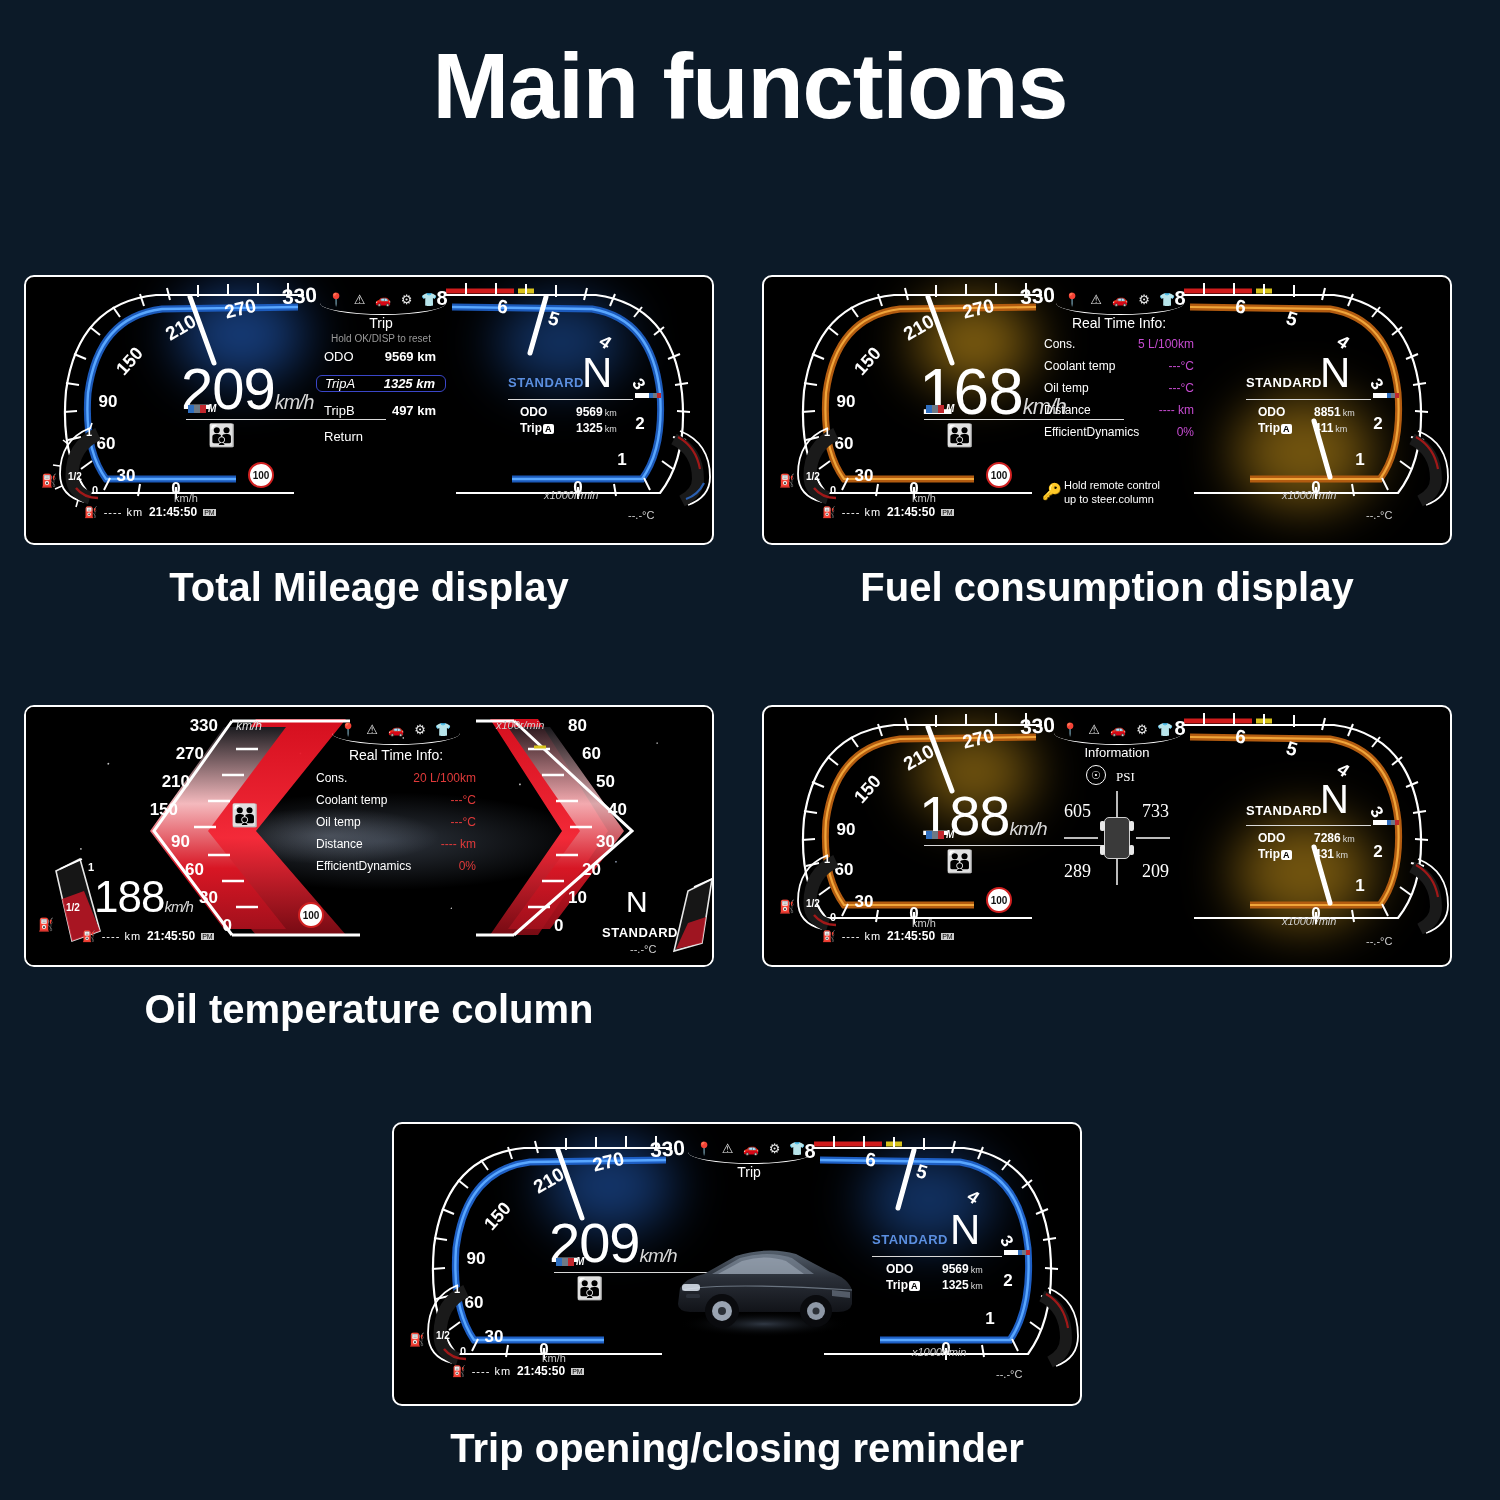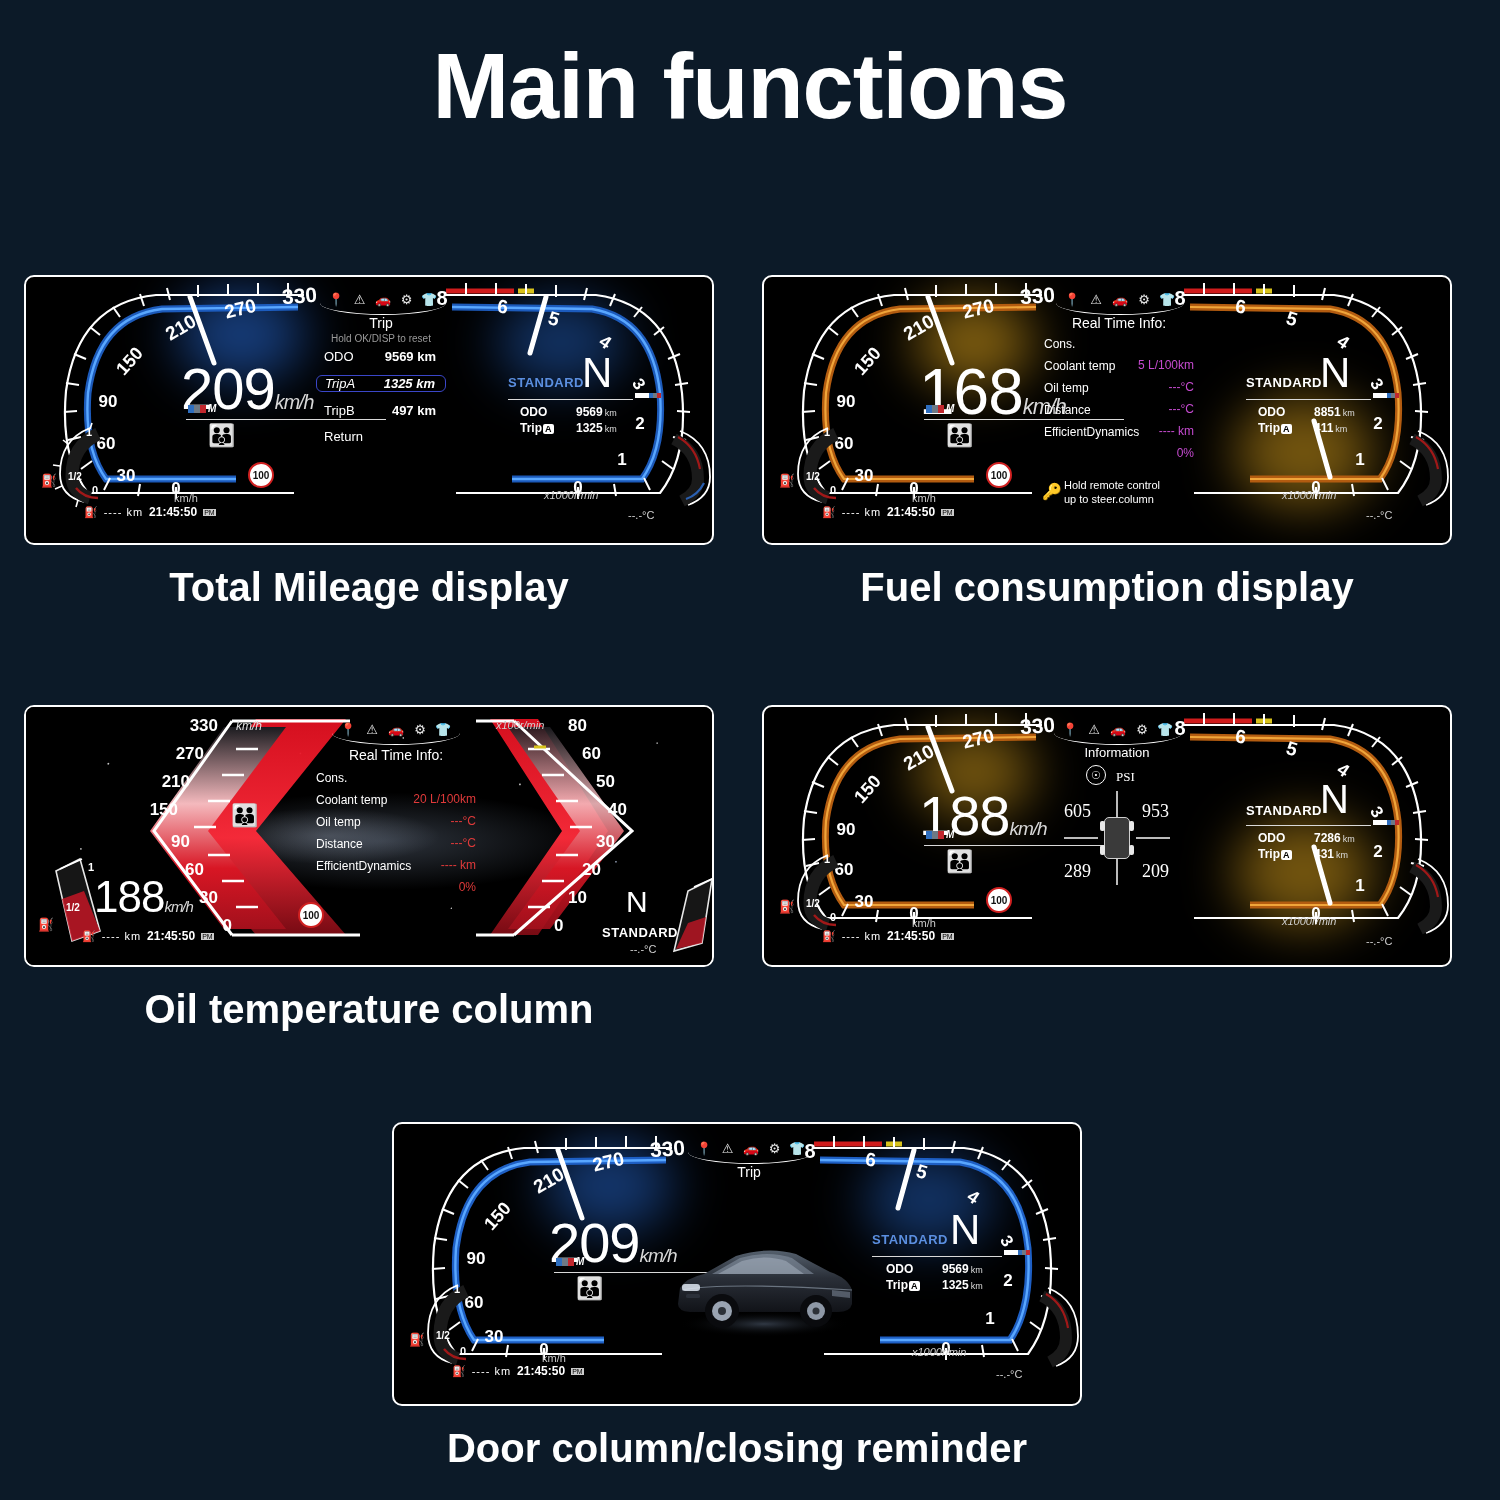--- a/index.html
+++ b/index.html
@@ -69,21 +69,21 @@
   .console-title { position:absolute; width:100%; text-align:center; color:#fff; font-size:14px; }
   .console-sub { position:absolute; width:100%; text-align:center; color:#9a9a9a; font-size:10px; }
 
   .menu-row { position:absolute; display:flex; width:100%; font-size:13px; color:#fff; }
   .menu-row .k { flex: 0 0 46%; padding-left:8px; }
   .menu-row .v { flex: 1; text-align:right; padding-right:10px; font-weight:bold;}
   .menu-row.sel { border:1.4px solid #3a46c8; border-radius:6px; }
 
   .rti-row { position:absolute; display:flex; width:100%; font-size:12px; color:#fff; }
   .rti-row .k { flex: 0 0 52%; }
-  .rti-row .v { flex:1; text-align:right;margin-top:21px; }
+  .rti-row .v { flex:1; text-align:right; }
 
   
   .gearbox { position:absolute; text-align:left; }
   .mode { color:#5b8fe0; font-size:13px; font-weight:bold; letter-spacing:0.5px;}
   .mode.white { color:#ffffff; }
   .gear-N { position:absolute; color:#fff; font-weight:400; }
   .odo-line { position:absolute; display:flex; font-size:12px; color:#fff; }
   .odo-line .k { font-weight:bold; flex: 0 0 56px; }
   .odo-line .v { font-weight:bold; }
   .odo-line .u { font-size:9px; color:#ddd; padding-left:2px; align-self:flex-end; padding-bottom:1px;}
@@ -725,21 +725,21 @@
           <span>⚙</span>
           <span>👕</span>
         </div>
         <div class="icon-arc" style="left:12px; top:20px; width:128px; height:12px;"></div>
         <div class="tpms-title" style="top:32px;">Information</div>
 
         <div class="tpms-wheel-icon" style="left:44px; top:52px;">☉</div>
         <div class="tpms-unit" style="left:74px; top:56px;">PSI</div>
 
         <div class="tpms-val" style="left:22px; top:88px;">605</div>
-        <div class="tpms-val" style="left:100px; top:88px;">953</div>
+        <div class="tpms-val" style="left:100px; top:88px;">733</div>
         <div class="tpms-val" style="left:22px; top:148px;">289</div>
         <div class="tpms-val" style="left:100px; top:148px;">209</div>
 
         <div class="tp-line" style="left:74px; top:78px; width:1.5px; height:30px;"></div>
         <div class="tp-line" style="left:74px; top:142px; width:1.5px; height:30px;"></div>
         <div class="tp-line" style="left:22px; top:124px; width:34px; height:1.5px;"></div>
         <div class="tp-line" style="left:94px; top:124px; width:34px; height:1.5px;"></div>
 
         <div class="tp-car" style="left:62px; top:104px; width:26px; height:42px;"></div>
         <div class="tp-tyre" style="left:58px; top:108px; width:5px; height:10px;"></div>
@@ -993,16 +993,16 @@
       <div class="rpm-label" style="left:518px; top:222px;">x1000r/min</div>
       <div class="temp-label" style="left:602px; top:244px;">--.-°C</div>
 
       <div class="bottom-bar" style="left:58px; top:240px;">
         <span>⛽</span>
         <span class="range">---- km</span>
         <span class="clock">21:45:50</span>
         <span class="ampm">PM</span>
       </div>
     </div>
-    <div class="caption" style="top:304px;">Door column/closing reminder</div>
+    <div class="caption" style="top:304px;">Trip opening/closing reminder</div>
   </div>
 
 </div>
 
 </body></html>

